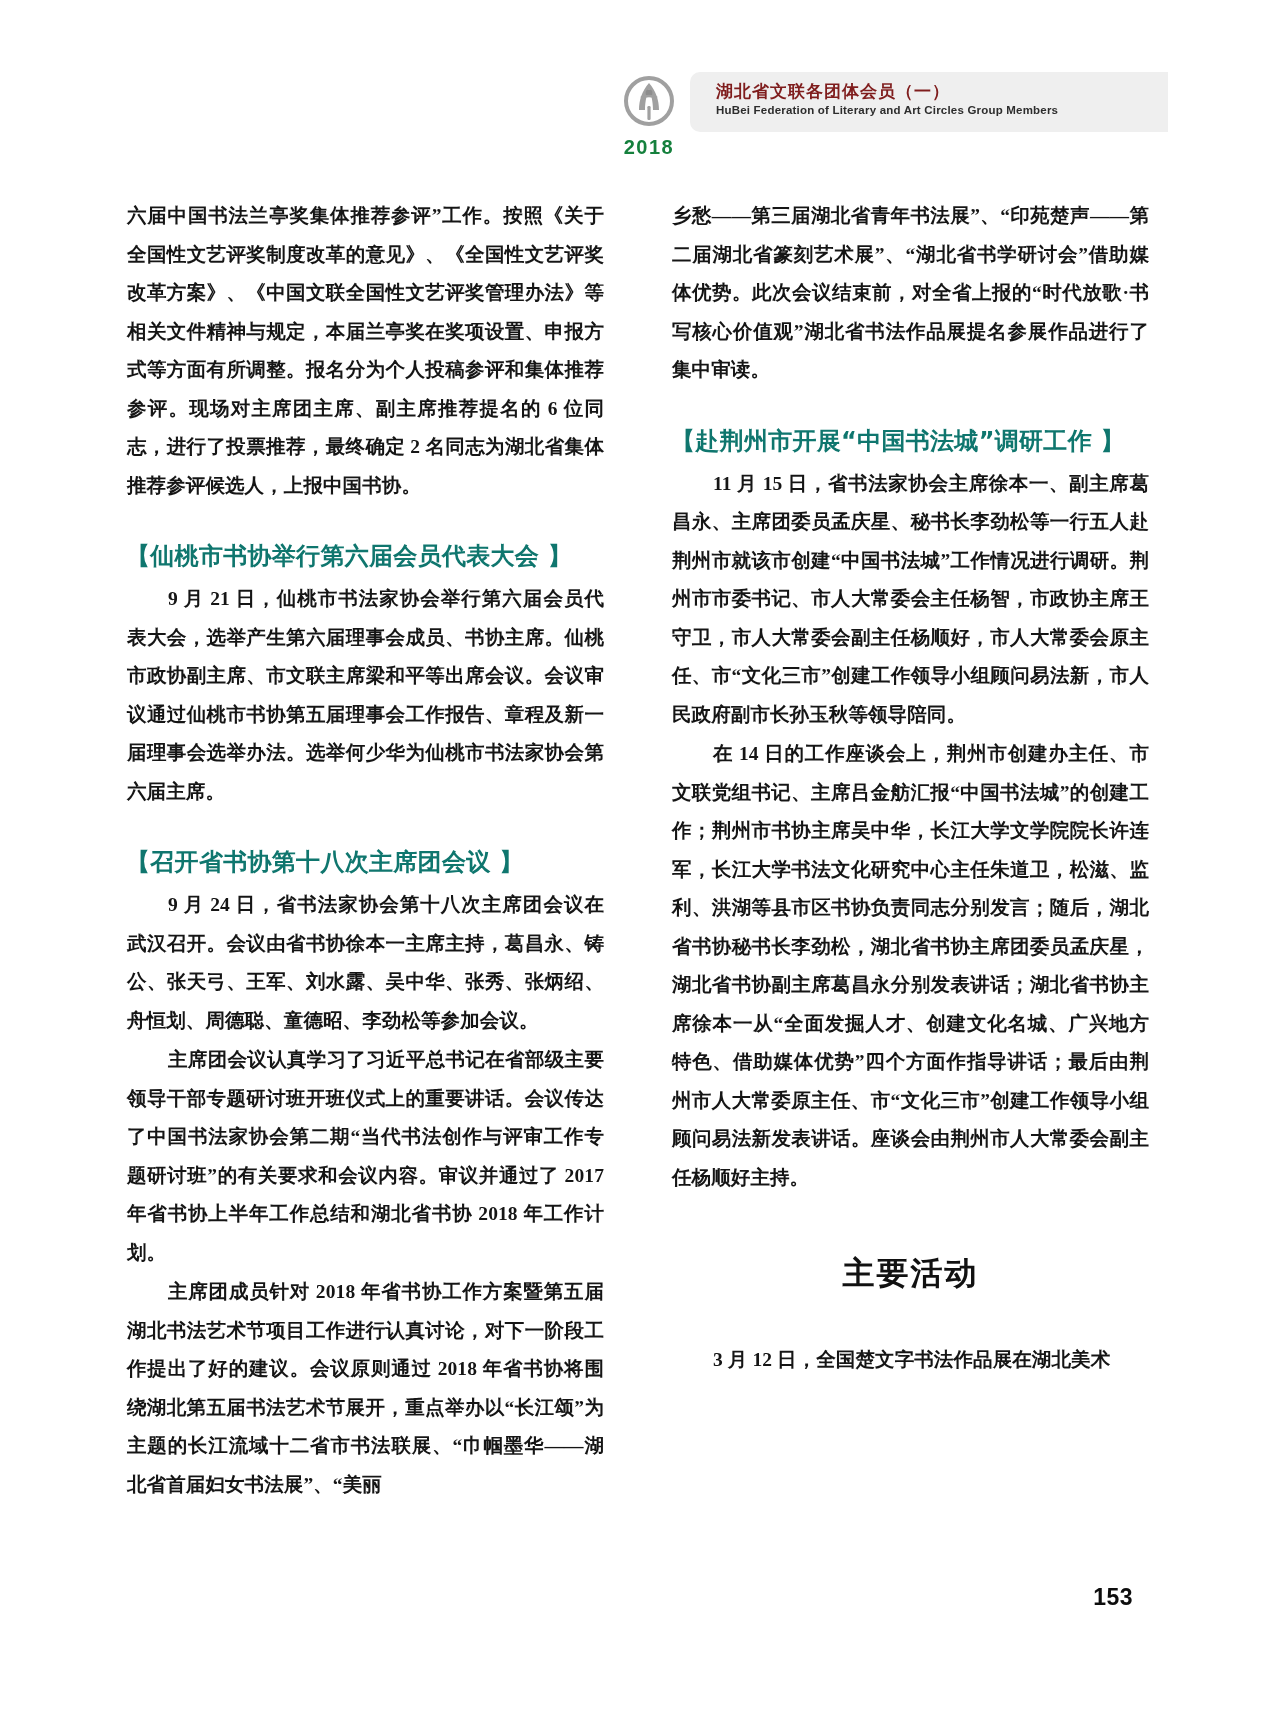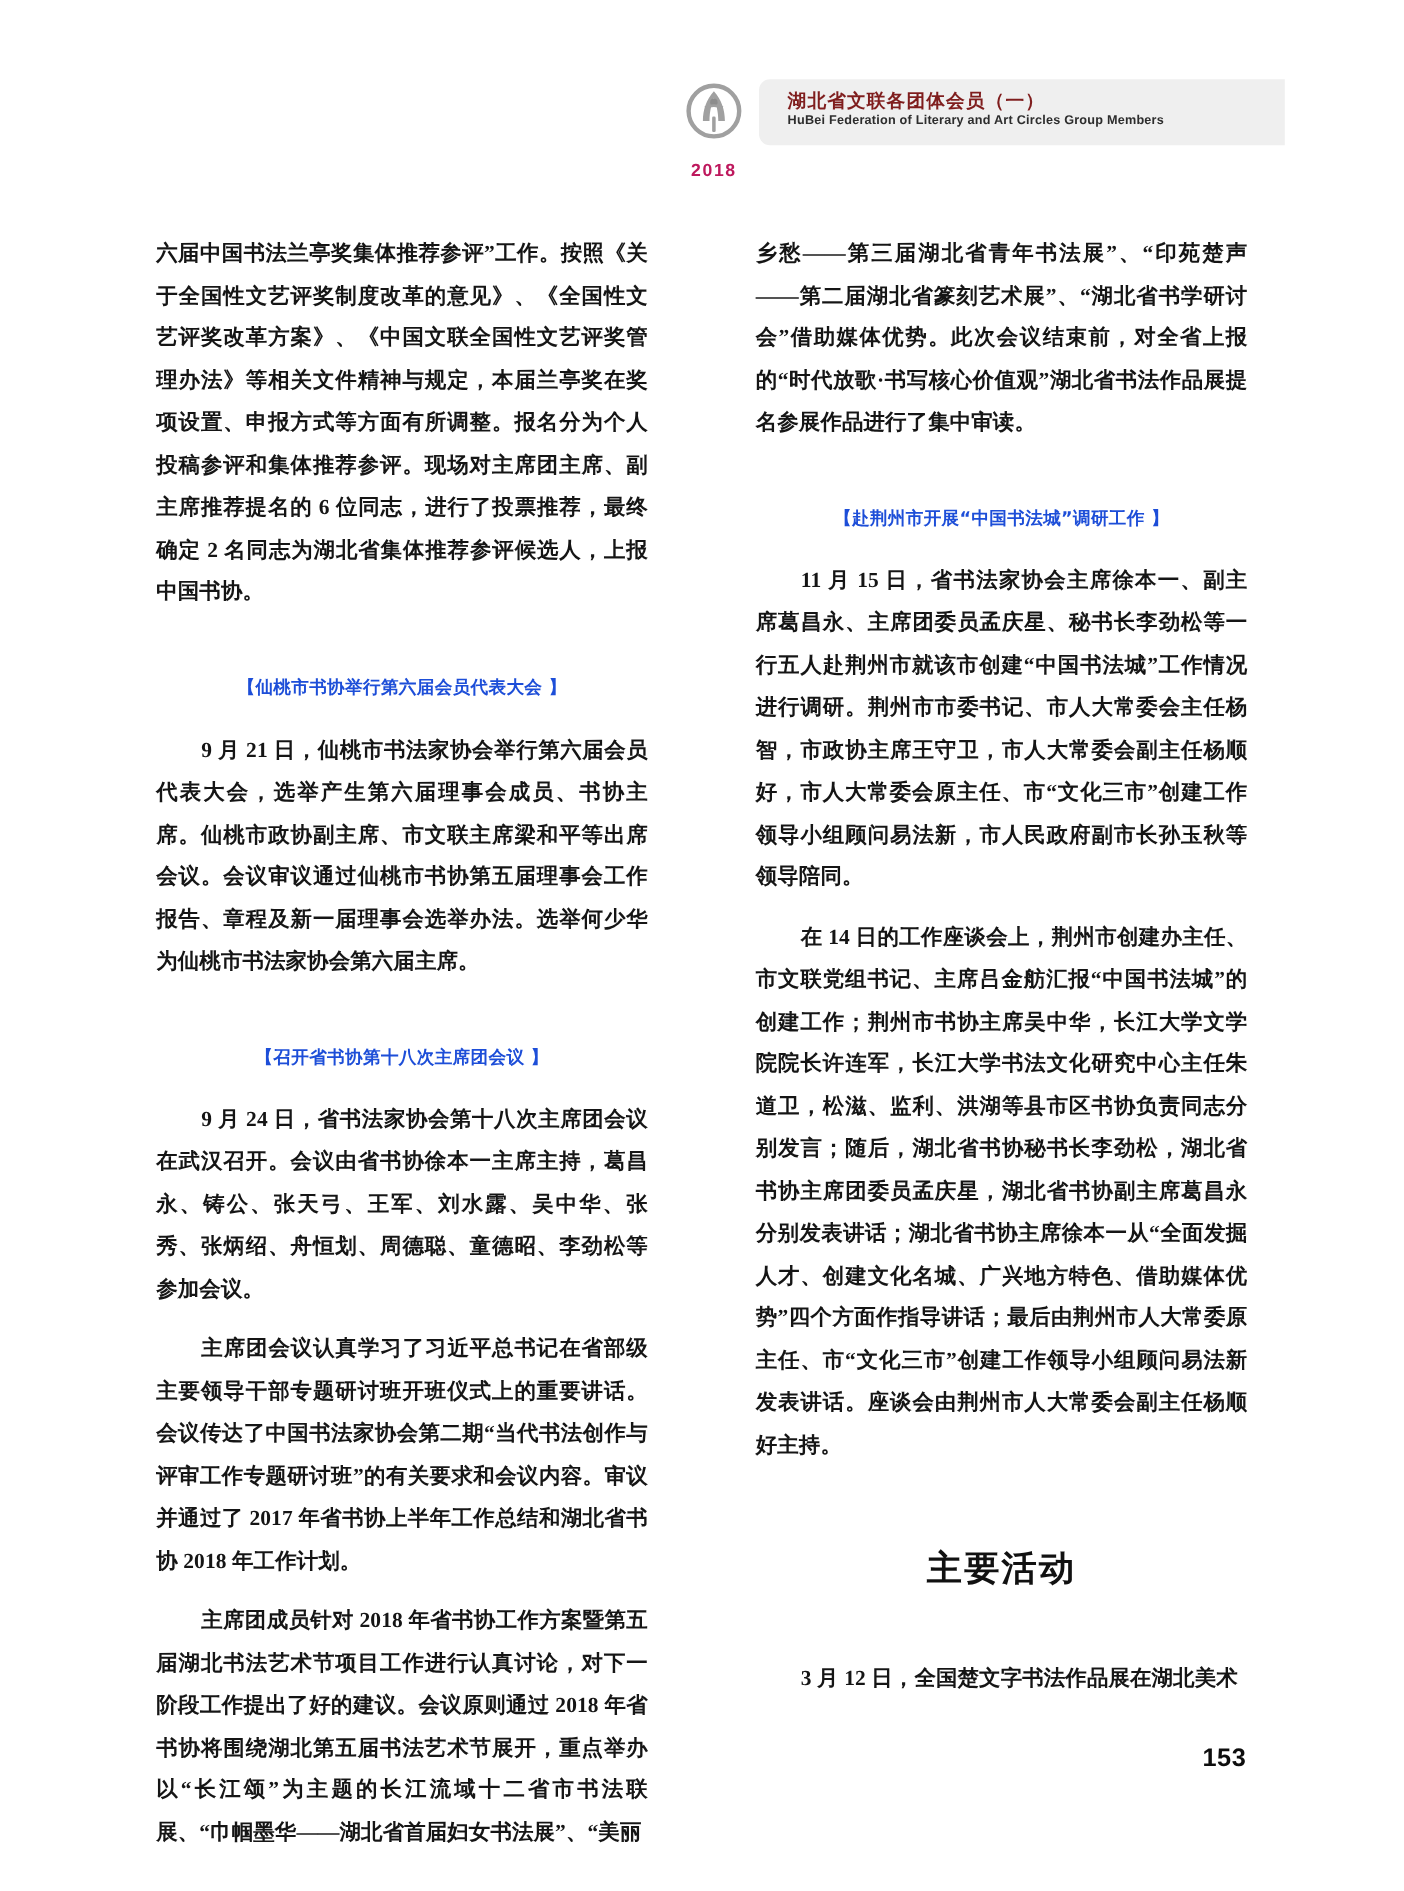--- a/index.html
+++ b/index.html
@@ -41,24 +41,24 @@
     align-items: center;
   }
   .emblem-mark {
     width: 60px;
     height: 60px;
     position: relative;
   }
   .emblem-year {
     font-family: "Liberation Sans", sans-serif;
     font-weight: bold;
-    font-size: 16px;
+    font-size: 20px;
     letter-spacing: 1.5px;
-    color: #be185d;
-    margin-top: 15px;
+    color: #15803d;
+    margin-top: 4px;
   }
   .header-plate {
     position: relative;
     margin-left: 4px;
     flex: 1 1 auto;
     background: #efefef;
     border-radius: 10px 0 0 10px;
     padding: 9px 10px 10px 26px;
     box-sizing: border-box;
     height: 60px;
@@ -92,43 +92,43 @@
     height: 1290px;
     display: flex;
     gap: 66px;
   }
   .col {
     width: 479px;
     flex: 0 0 479px;
   }
 
   p.body-text {
-    margin: 16px;
+    margin: 1px;
     font-family: "Liberation Serif", "DejaVu Serif", serif;
     font-size: 19.5px;
     font-weight: bold;
     line-height: 38.5px;
     text-align: justify;
     text-justify: inter-ideograph;
     letter-spacing: 0.1px;
     color: #151515;
   }
   p.indent {
     text-indent: 41px;
   }
 
   h2.section-heading {
     margin: 0;
     font-family: "DejaVu Sans", "Liberation Sans", sans-serif;
-    font-size: 16px;
+    font-size: 24px;
     font-weight: bold;
     line-height: 34px;
     letter-spacing: 0.3px;
-    color: #1d4ed8;
-    text-align: center;
+    color: #0f766e;
+    text-align: left;
   }
   .gap-before-heading { height: 33px; }
   .gap-after-heading { height: 6px; }
 
   h1.major-heading {
     margin: 0;
     font-family: "DejaVu Sans", "Liberation Sans", sans-serif;
     font-size: 32px;
     font-weight: bold;
     letter-spacing: 2px;

